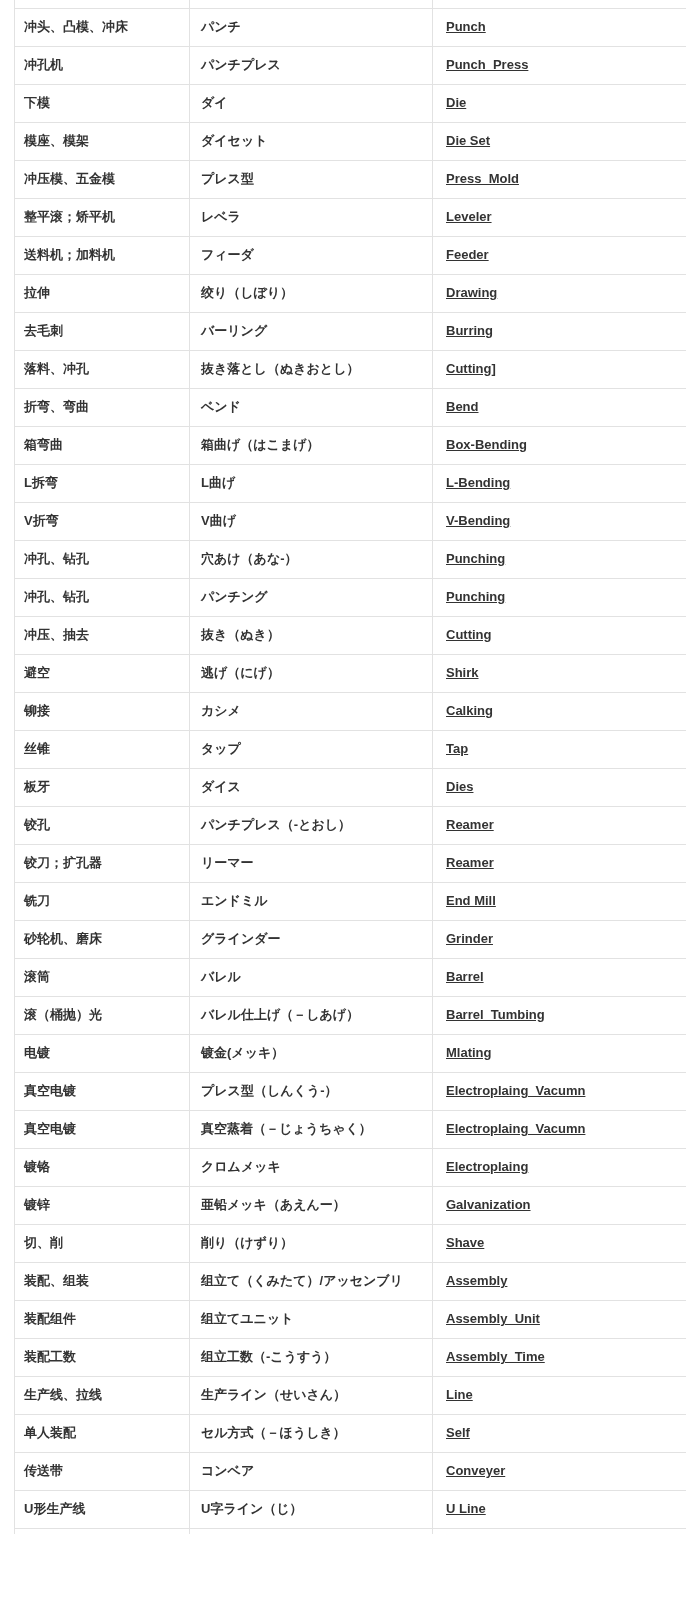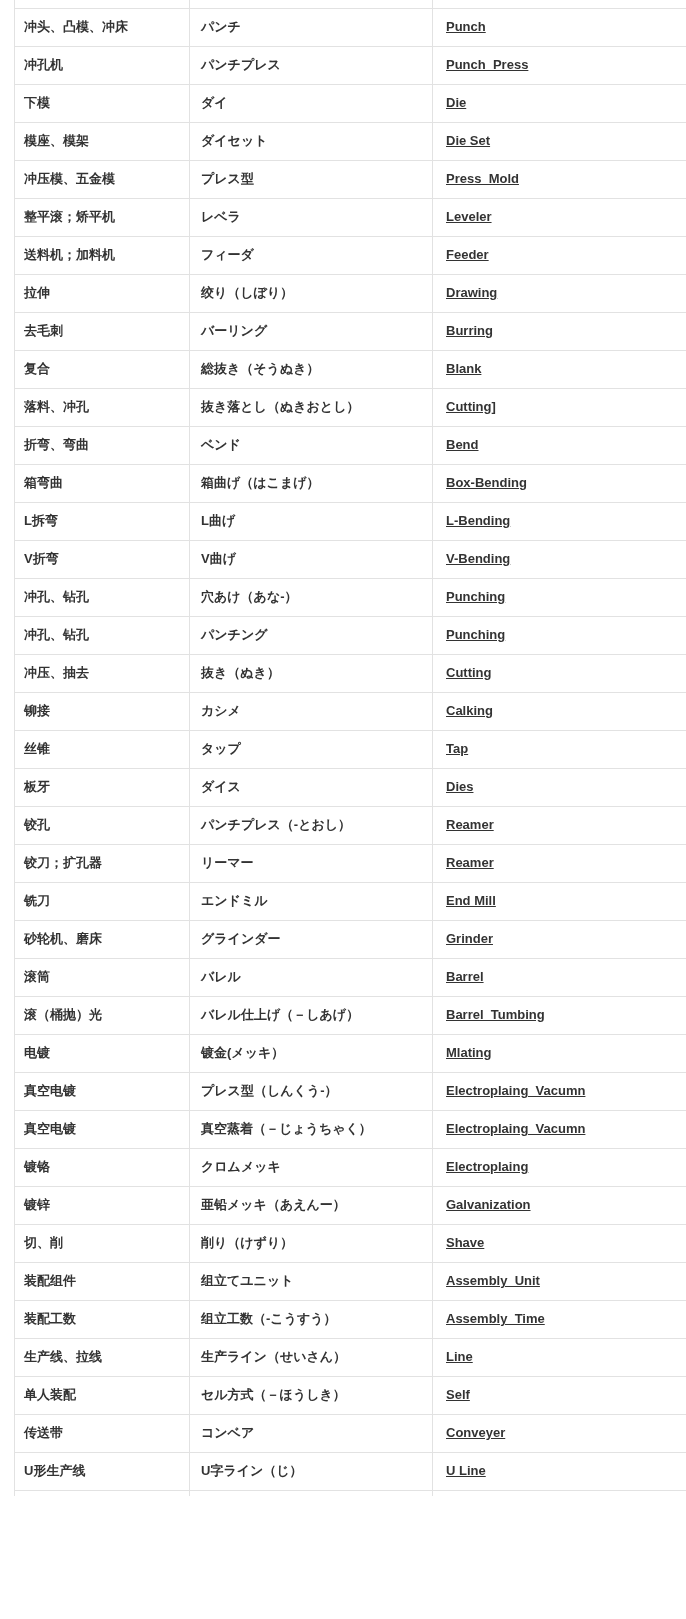--- a/index.html
+++ b/index.html
@@ -101,25 +101,20 @@
     <td class="col-jp">绞り（しぼり）</td>
     <td class="col-en">Drawing</td>
   </tr>
 
   <tr>
     <td class="col-cn">去毛刺</td>
     <td class="col-jp">バーリング</td>
     <td class="col-en">Burring</td>
   </tr>
 
-  <tr>
-    <td class="col-cn">复合</td>
-    <td class="col-jp">総抜き（そうぬき）</td>
-    <td class="col-en">Blank</td>
-  </tr>
 
   <tr>
     <td class="col-cn">落料、冲孔</td>
     <td class="col-jp">抜き落とし（ぬきおとし）</td>
     <td class="col-en">Cutting]</td>
   </tr>
 
 
   <tr>
     <td class="col-cn">折弯、弯曲</td>
@@ -156,20 +151,25 @@
     <td class="col-jp">パンチング</td>
     <td class="col-en">Punching</td>
   </tr>
 
   <tr>
     <td class="col-cn">冲压、抽去</td>
     <td class="col-jp">抜き（ぬき）</td>
     <td class="col-en">Cutting</td>
   </tr>
 
+  <tr>
+    <td class="col-cn">避空</td>
+    <td class="col-jp">逃げ（にげ）</td>
+    <td class="col-en">Shirk</td>
+  </tr>
 
   <tr>
     <td class="col-cn">铆接</td>
     <td class="col-jp">カシメ</td>
     <td class="col-en">Calking</td>
   </tr>
 
   <tr>
     <td class="col-cn">丝锥</td>
     <td class="col-jp">タップ</td>
@@ -247,20 +247,25 @@
     <td class="col-jp">亜铅メッキ（あえんー）</td>
     <td class="col-en">Galvanization</td>
   </tr>
 
   <tr>
     <td class="col-cn">切、削</td>
     <td class="col-jp">削り（けずり）</td>
     <td class="col-en">Shave</td>
   </tr>
 
+  <tr>
+    <td class="col-cn">装配、组装</td>
+    <td class="col-jp">组立て（くみたて）/アッセンブリ</td>
+    <td class="col-en">Assembly</td>
+  </tr>
 
   <tr>
     <td class="col-cn">装配组件</td>
     <td class="col-jp">组立てユニット</td>
     <td class="col-en">Assembly  Unit</td>
   </tr>
 
   <tr>
     <td class="col-cn">装配工数</td>
     <td class="col-jp">组立工数（-こうすう）</td>

